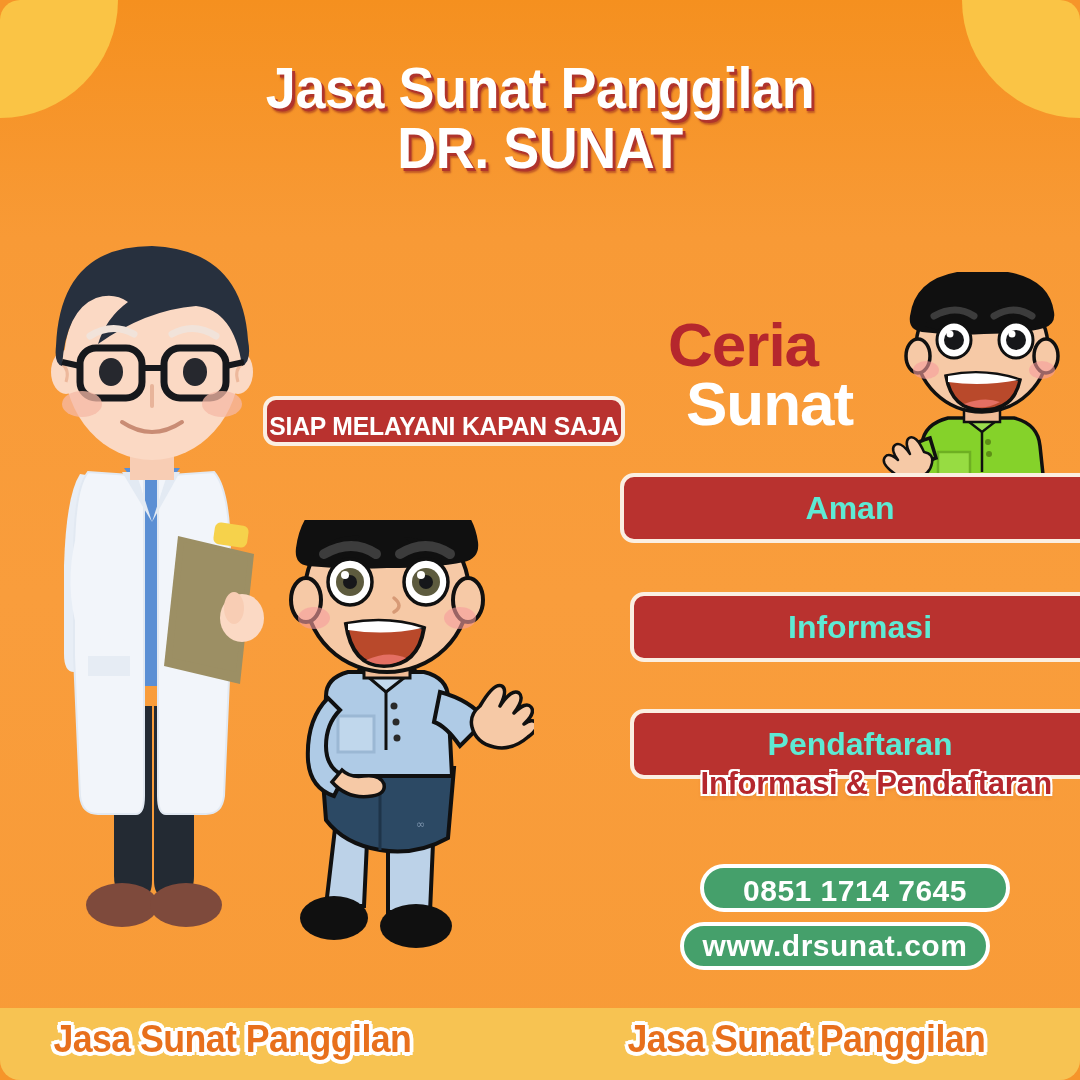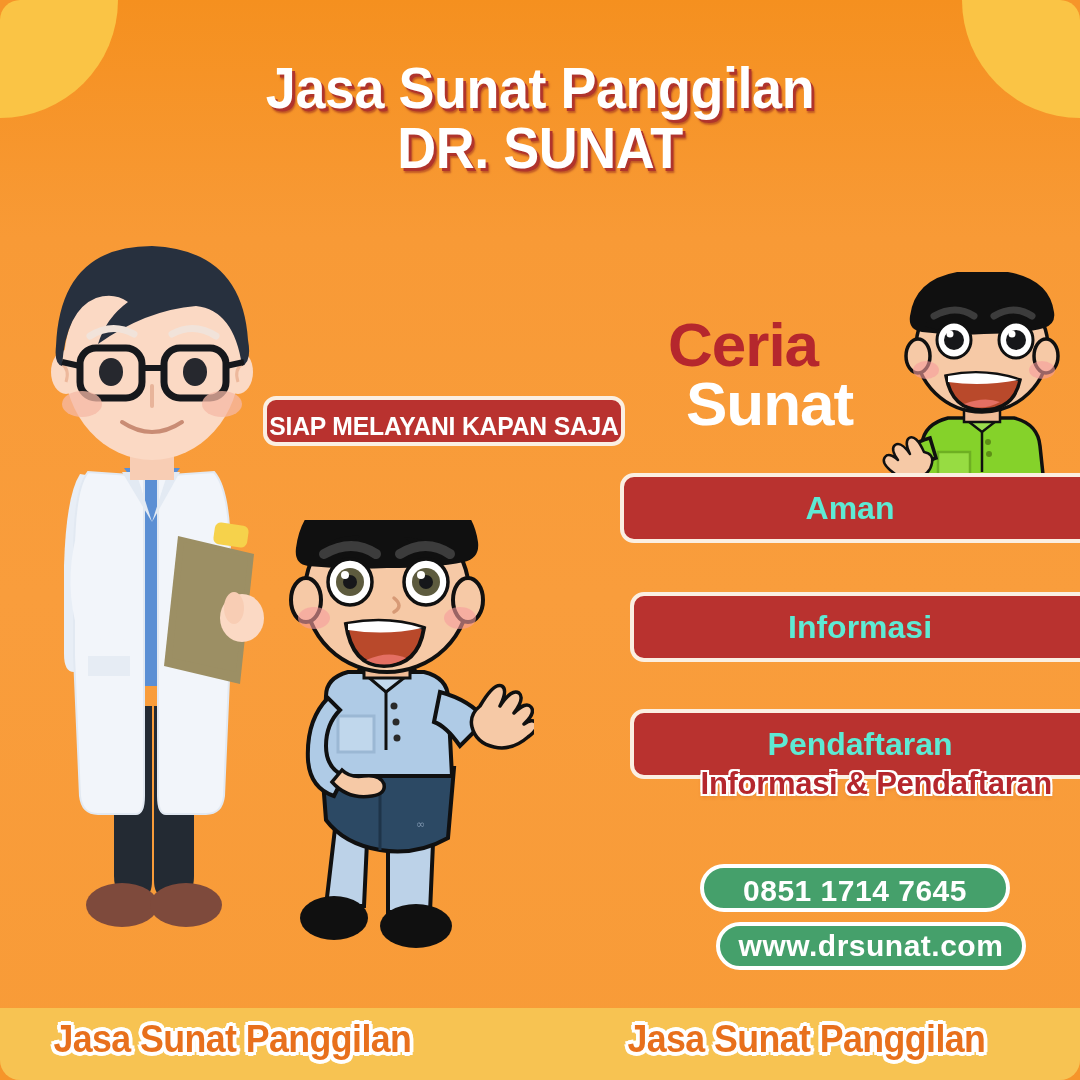--- a/index.html
+++ b/index.html
@@ -124,21 +124,21 @@
     border:4px solid #FFFFFF;
     border-radius:26px;
     display:flex; align-items:center; justify-content:center;
     z-index:6;
   }
   .green-pill span{
     color:#FFFFFF; font-weight:bold; font-size:30px;
     letter-spacing:0.5px; white-space:nowrap;
   }
   .phone-pill{ left:700px; top:864px; width:310px;align-items:flex-end; }
-  .web-pill{ left:716px; top:922px; width:310px; }
+  .web-pill{ left:680px; top:922px; width:310px; }
 
   
   .bottom-band{
     position:absolute; left:0; top:1008px;
     width:1080px; height:72px;
     background:#F7C352;
     z-index:7;
   }
   .band-text{
     position:absolute; top:1018px;

